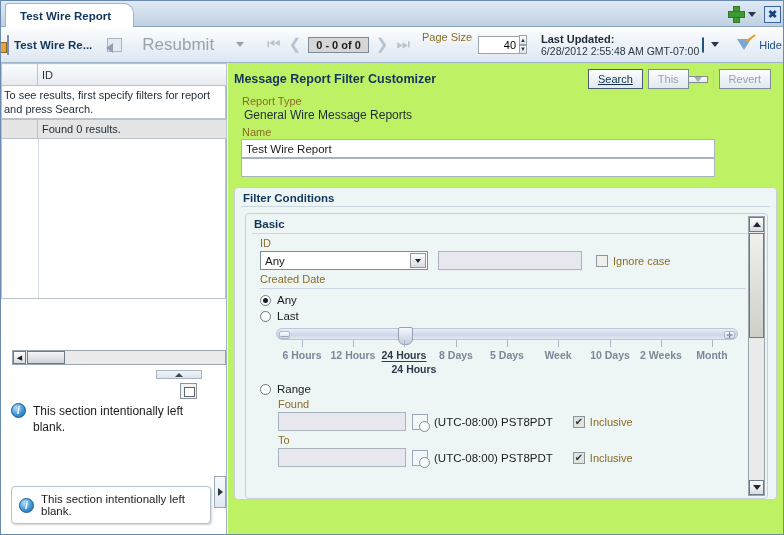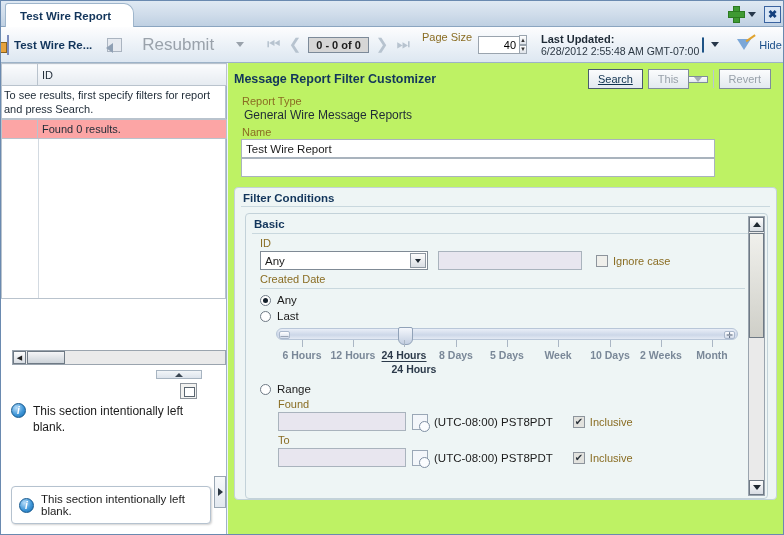--- a/index.html
+++ b/index.html
@@ -135,21 +135,21 @@
     background:linear-gradient(to bottom,#fbfcfd,#e6ebf1);
     border:1px solid #b9c3cd; height:22px; font-size:11px; color:#1e2a36; padding:0 4px;
   }
   .col-sel { width:36px; }
   .lmsg {
     padding:2px 2px 2px 2px; font-size:11px; color:#1e2a36; line-height:14px;
     border-left:1px solid #b9c3cd;border-right:1px solid #b9c3cd;border-bottom:1px solid #b9c3cd;
     background:#fff;
   }
   .lfound td{
-    border:1px solid #b9c3cd; height:19px; font-size:11px; padding:0 4px; background:#fca5a5; color:#1e2a36;
+    border:1px solid #b9c3cd; height:19px; font-size:11px; padding:0 4px; background:#e5e5e5; color:#1e2a36;
   }
   .lbody {
     height:160px; border-left:1px solid #b9c3cd;border-right:1px solid #b9c3cd;
     border-bottom:1px solid #b9c3cd; background:#fff;
     position:relative;
   }
   .lbody .vdiv{ position:absolute; left:36px; top:0; bottom:0; width:1px; background:#d3dae1;}
   .hscroll {
     position:absolute; left:11px; top:287px; width:214px; height:15px;
     background: repeating-conic-gradient(#ffffff 0% 25%, #d4d4d4 0% 50%) 50%/2px 2px;

